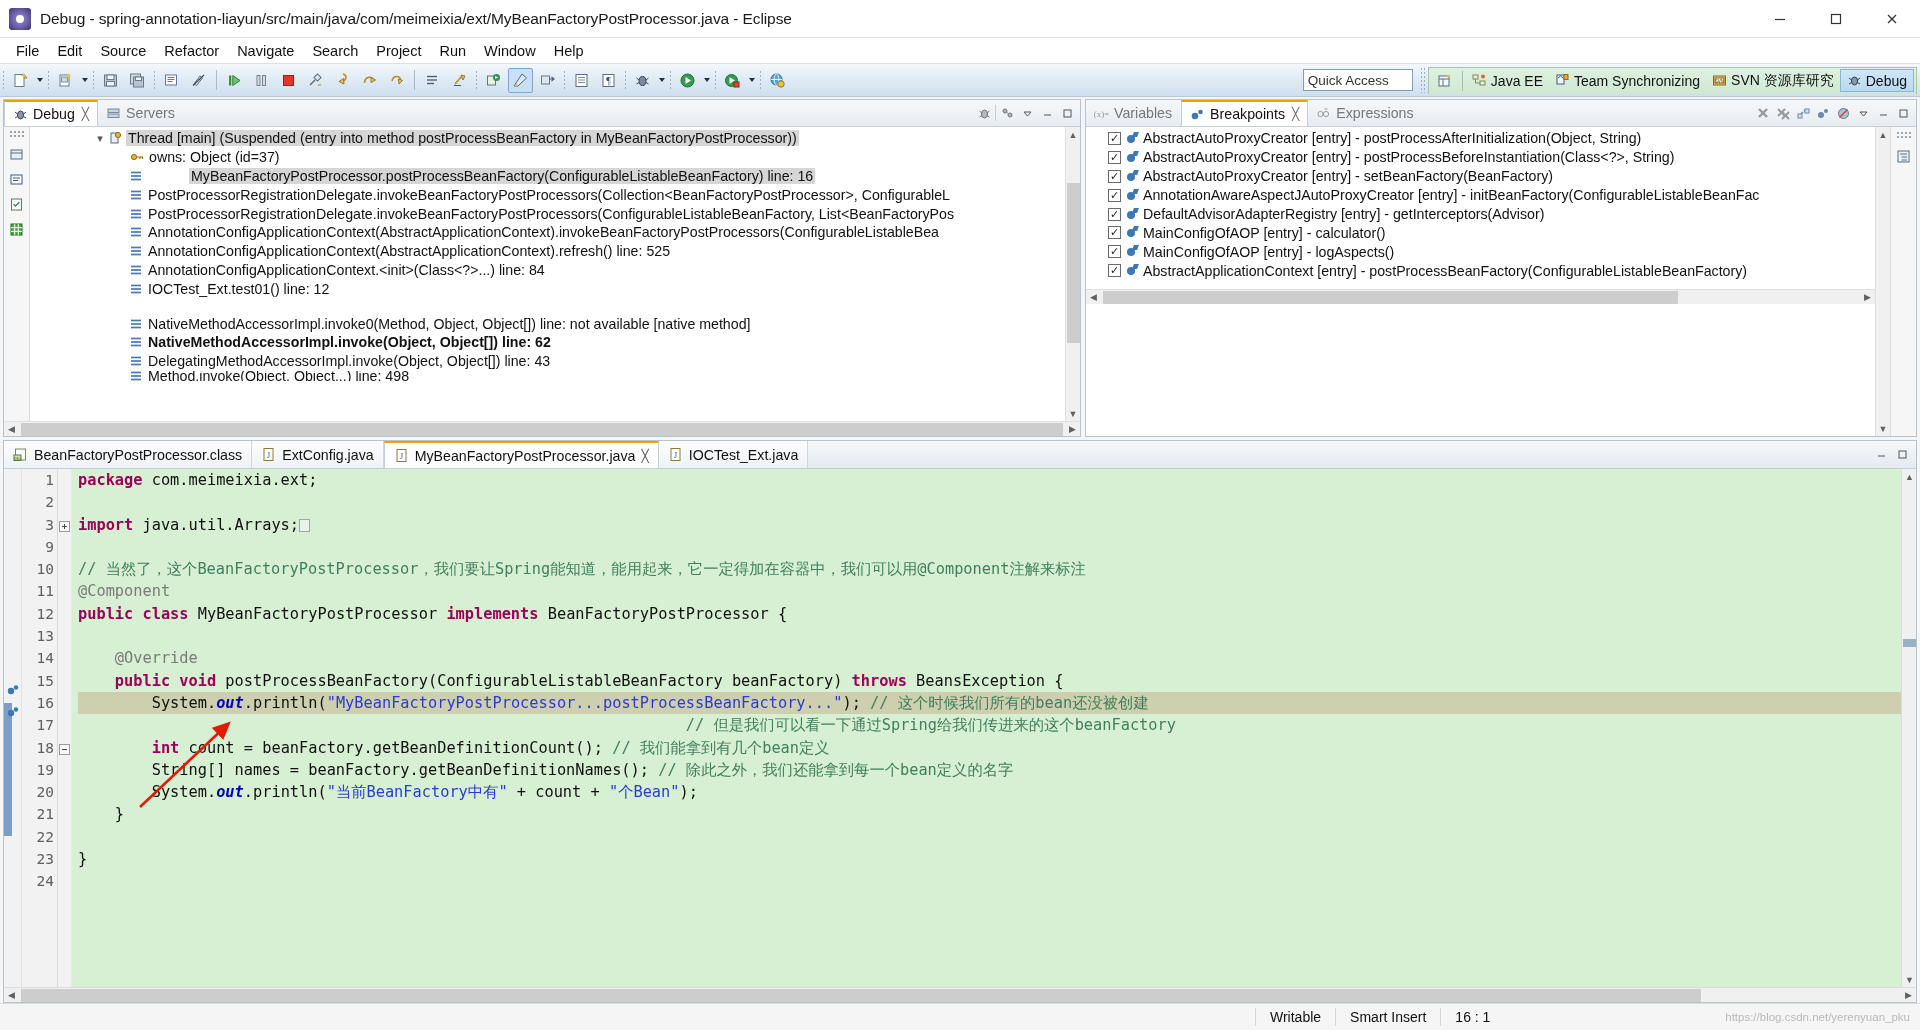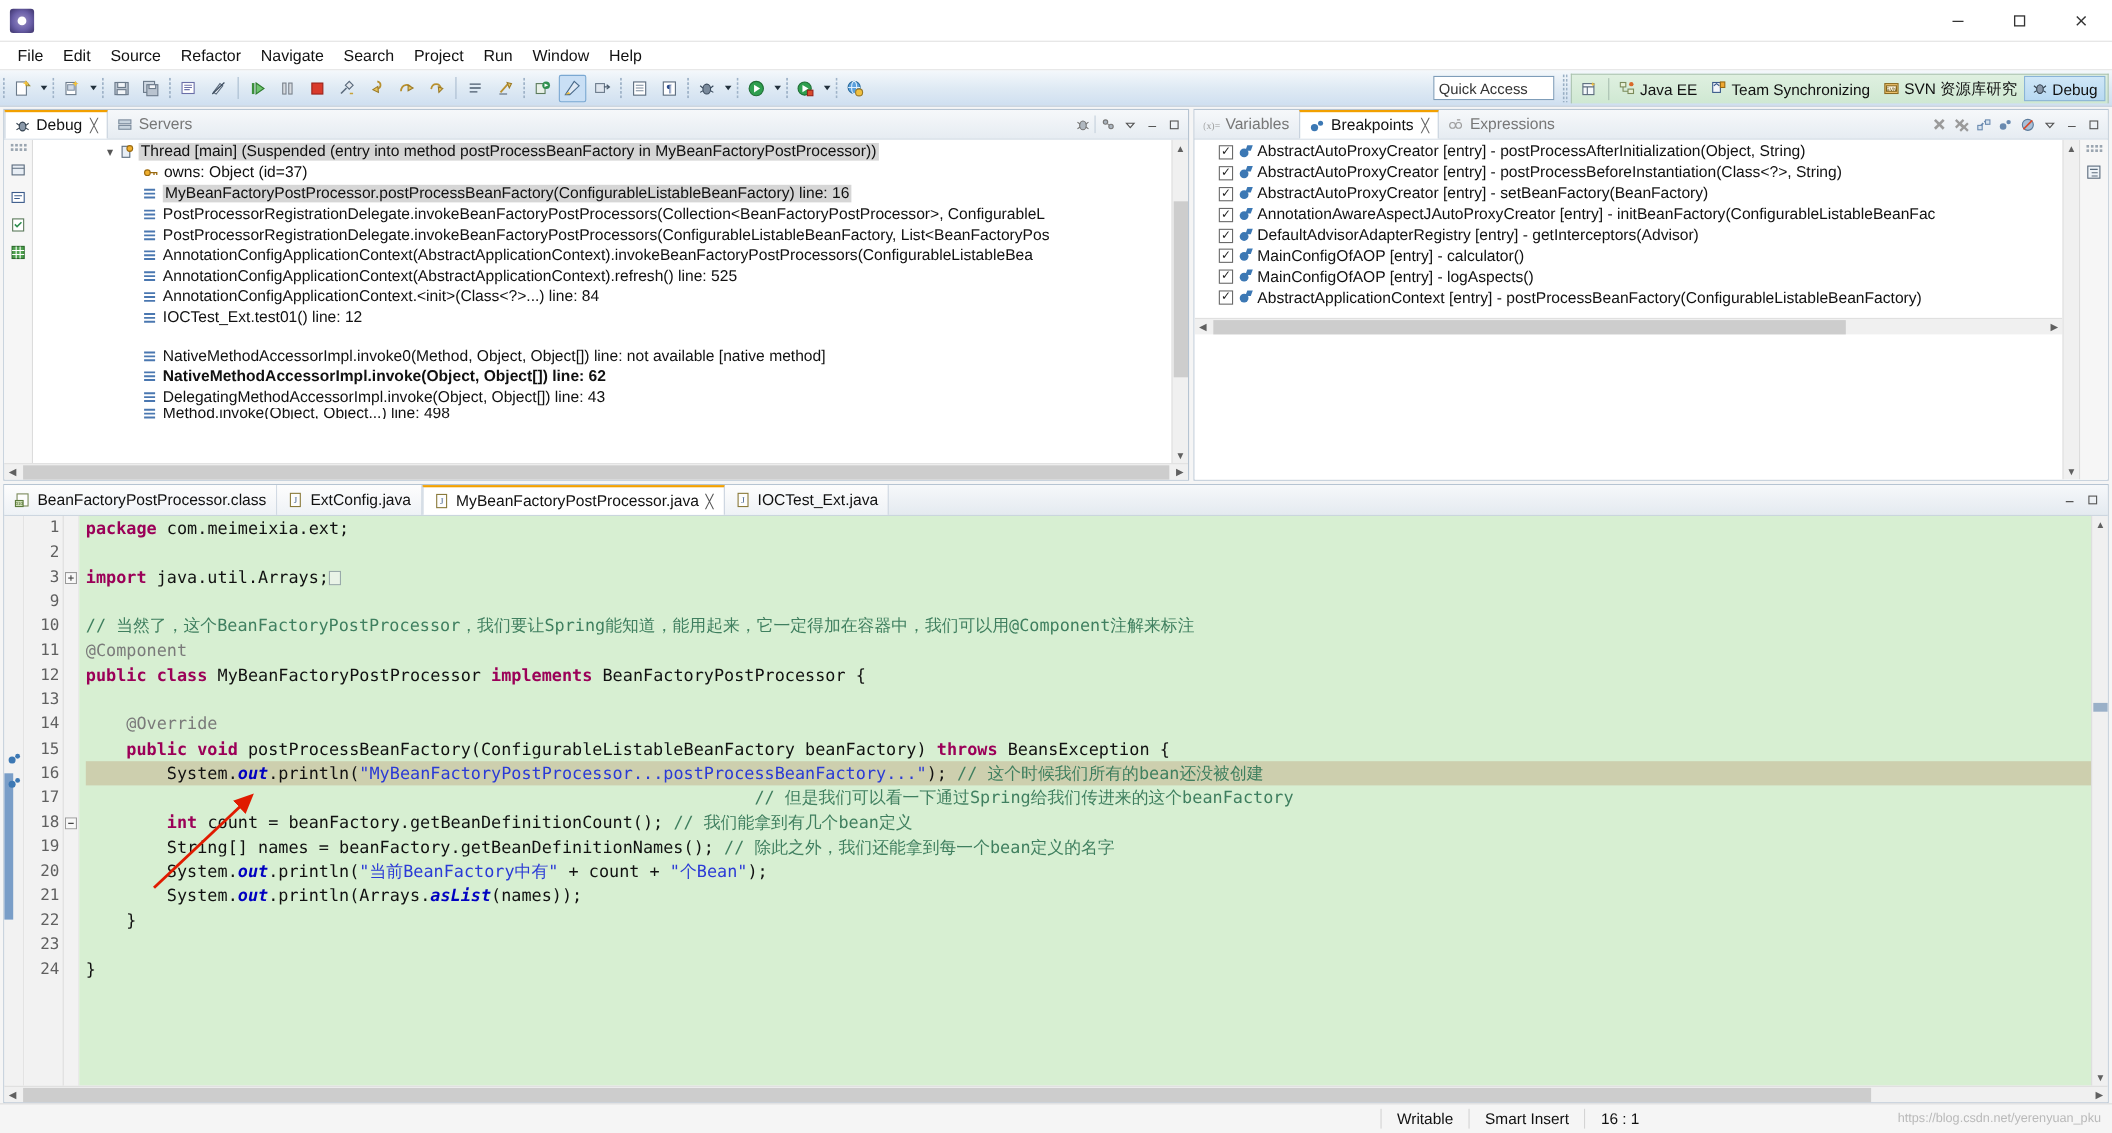--- a/index.html
+++ b/index.html
@@ -312,20 +312,21 @@
   .st-spacer { flex: 1; }
   .watermark { font-size: 11.5px; color: #b9b9b9; padding-right: 10px; }
 </style>
 </head>
 <body>
 
 <div class="app">
 
   <div class="titlebar">
     <div class="title-icon"></div>
+    <div class="title-text">Debug - spring-annotation-liayun/src/main/java/com/meimeixia/ext/MyBeanFactoryPostProcessor.java - Eclipse</div>
     <div class="win-buttons">
       <div class="win-btn">
         <svg width="14" height="14" viewBox="0 0 14 14">
             <line x1="2" y1="7.5" x2="12" y2="7.5" stroke="#333" stroke-width="1.2"></line>
           </svg>
       </div>
       <div class="win-btn">
         <svg width="14" height="14" viewBox="0 0 14 14">
             <rect x="2.5" y="2.5" width="9" height="9" fill="none" stroke="#333" stroke-width="1.2"></rect>
           </svg>
@@ -700,21 +701,21 @@
               <span style="display:inline-flex;align-items:center;margin-right:5px;">
                 <svg width="14" height="14" viewBox="0 0 14 14">
                     <circle cx="4" cy="7" r="2.6" fill="#f0b030" stroke="#9a6a10"></circle>
                     <path d="M6.2 7 L12.5 7 L12.5 9 M10 7 L10 9" stroke="#9a6a10" fill="none" stroke-width="1.2"></path>
                   </svg>
               </span>
               <span>owns: Object  (id=37)</span>
             </div>
 
             <div>
-              <div class="trow" style="padding-left:100px;">
+              <div class="trow" style="padding-left:100px;gap:41px;">
                 <span style="display:inline-flex;margin-right:6px;">
                   <svg width="12" height="12" viewBox="0 0 12 12">
                       <line x1="1" y1="2.5" x2="11" y2="2.5" stroke="#4a77b0" stroke-width="1.7"></line>
                       <line x1="1" y1="6" x2="11" y2="6" stroke="#4a77b0" stroke-width="1.7"></line>
                       <line x1="1" y1="9.5" x2="11" y2="9.5" stroke="#4a77b0" stroke-width="1.7"></line>
                     </svg>
                 </span>
                 <span style="background:#d6d6d6;padding:0 2px;">MyBeanFactoryPostProcessor.postProcessBeanFactory(ConfigurableListableBeanFactory) line: 16</span>
               </div>
               <div class="trow" style="padding-left:100px;">
@@ -1097,21 +1098,20 @@
           <div class="ln"><span class="ann">@Component</span></div>
           <div class="ln"><span class="kw">public class </span><span class="plain">MyBeanFactoryPostProcessor </span><span class="kw">implements </span><span class="plain">BeanFactoryPostProcessor {</span></div>
           <div class="ln">&nbsp;</div>
           <div class="ln"><span class="ann" style="white-space:pre">    @Override</span></div>
           <div class="ln"><span class="kw" style="white-space:pre">    public void </span><span class="plain">postProcessBeanFactory(ConfigurableListableBeanFactory beanFactory) </span><span class="kw">throws </span><span class="plain">BeansException {</span></div>
           <div class="ln current"><span class="plain" style="white-space:pre">        System.</span><span class="fld">out</span><span class="plain">.println(</span><span class="str">"MyBeanFactoryPostProcessor...postProcessBeanFactory..."</span><span class="plain">); </span><span class="cmt">// 这个时候我们所有的bean还没被创建</span></div>
           <div class="ln"><span class="cmt" style="white-space:pre">                                                                  // 但是我们可以看一下通过Spring给我们传进来的这个beanFactory</span></div>
           <div class="ln"><span class="plain" style="white-space:pre">        </span><span class="kw">int </span><span class="plain">count = beanFactory.getBeanDefinitionCount(); </span><span class="cmt">// 我们能拿到有几个bean定义</span></div>
           <div class="ln"><span class="plain" style="white-space:pre">        String[] names = beanFactory.getBeanDefinitionNames(); </span><span class="cmt">// 除此之外，我们还能拿到每一个bean定义的名字</span></div>
           <div class="ln"><span class="plain" style="white-space:pre">        System.</span><span class="fld">out</span><span class="plain">.println(</span><span class="str">"当前BeanFactory中有"</span><span class="plain"> + count + </span><span class="str">"个Bean"</span><span class="plain">);</span></div>
-          <div class="ln"><span class="plain" style="white-space:pre">        System.</span><span class="fld">out</span><span class="plain">.println(Arrays.</span><span class="fld">asList</span><span class="plain">(names));</span></div>
           <div class="ln"><span class="plain" style="white-space:pre">    }</span></div>
           <div class="ln">&nbsp;</div>
           <div class="ln"><span class="plain">}</span></div>
 
           <svg class="red-arrow" style="left:60px; top:250px;" width="110" height="95" viewBox="0 0 110 95">
             <defs>
               <marker id="ah" markerWidth="7" markerHeight="7" refX="5" refY="3.2" orient="auto">
                 <path d="M0,0 L7,3.2 L0,6.4 z" fill="#e01b00"></path>
               </marker>
             </defs>

